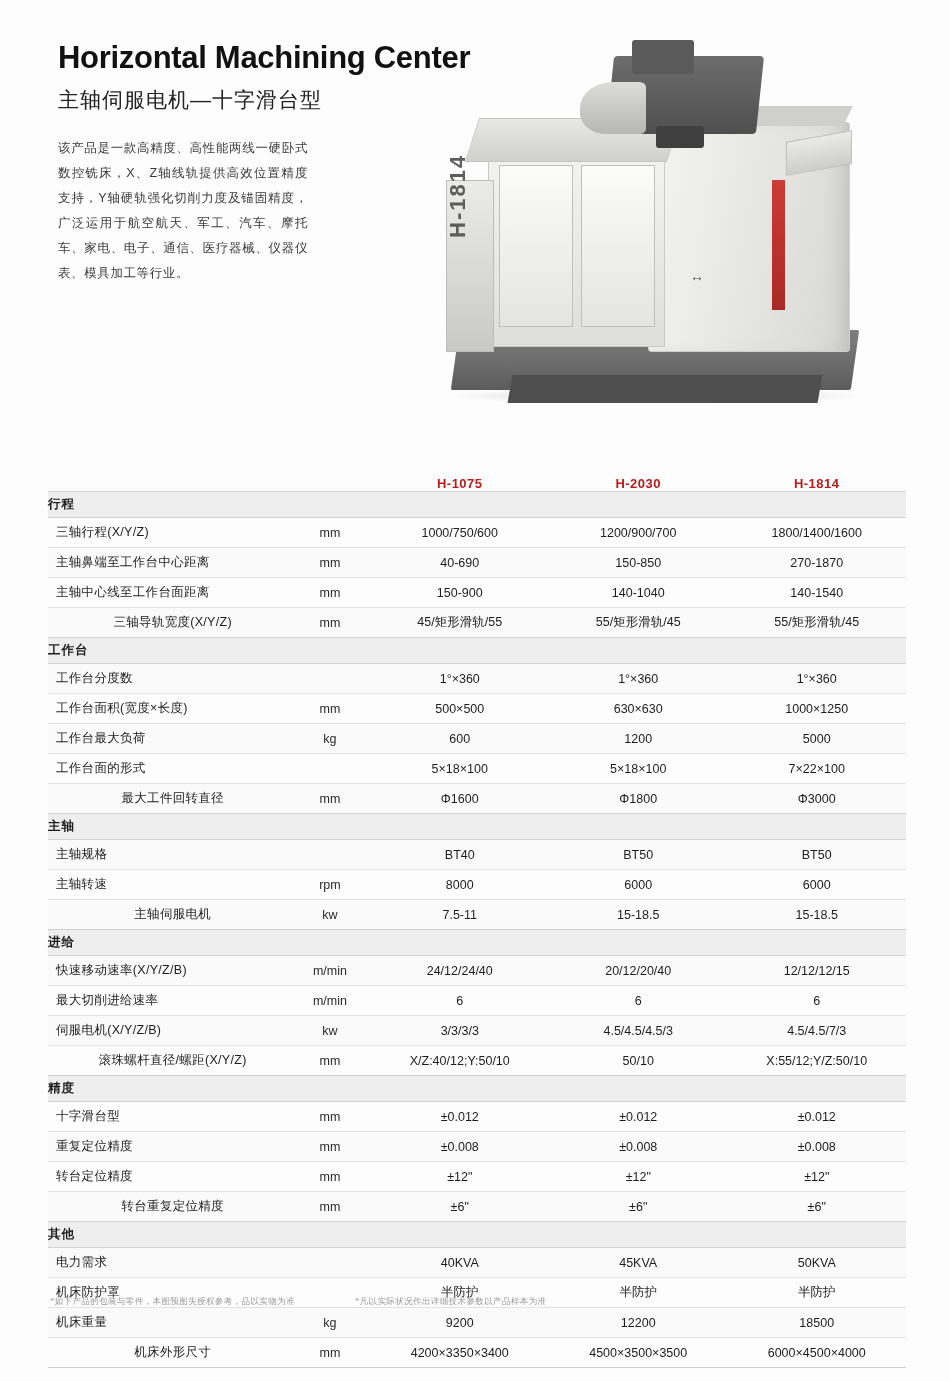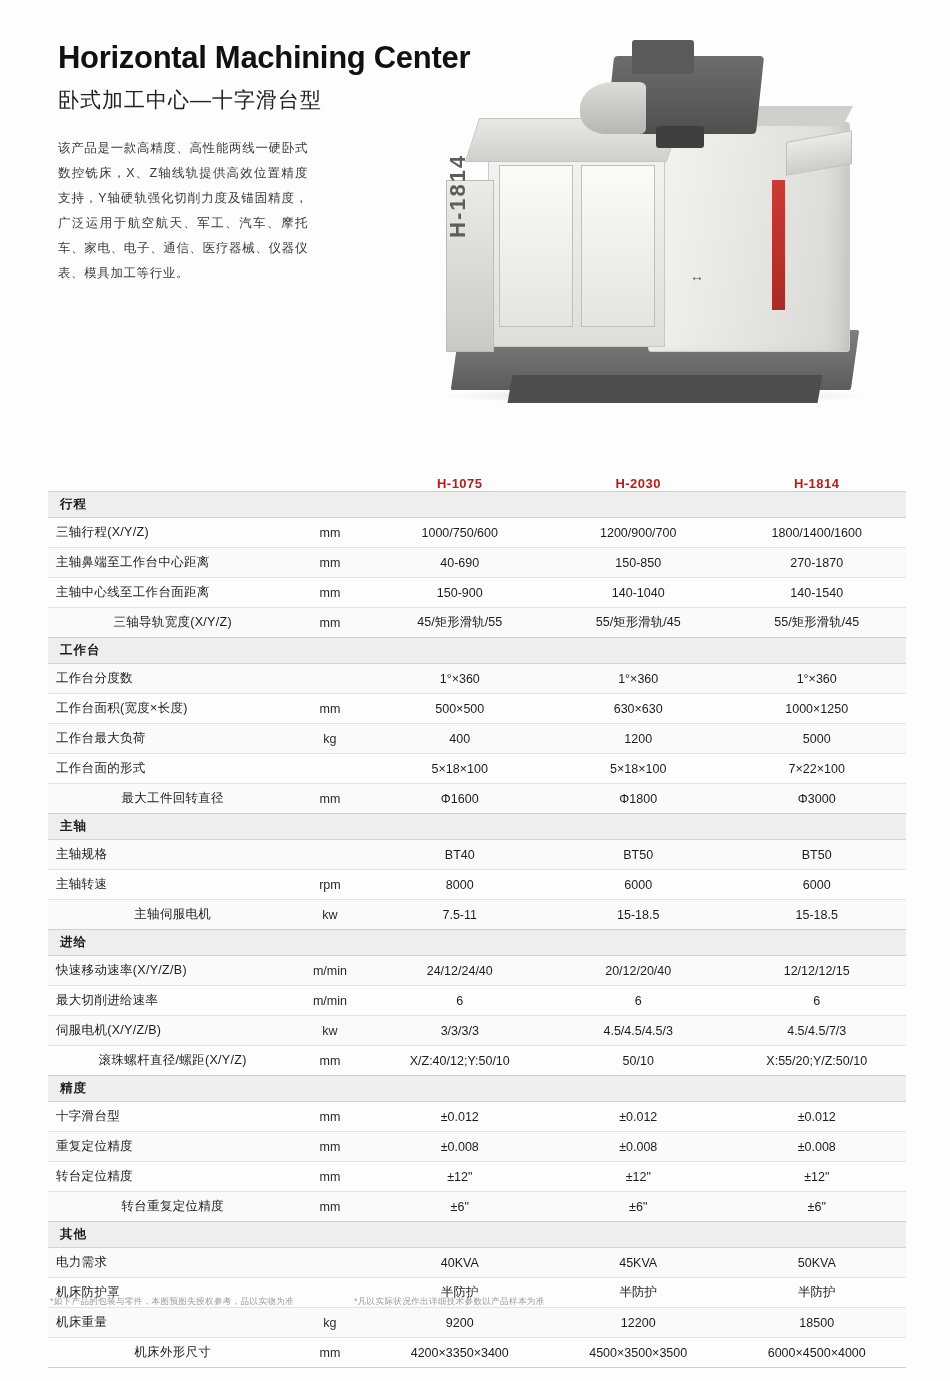--- a/index.html
+++ b/index.html
@@ -215,21 +215,21 @@
     text-align: center;
     padding-bottom: 9px;
     letter-spacing: 0.5px;
     color: #b91c1c;
   }
   .colhead td.c1, .colhead td.c2 { border: 0; }
   tr.section td {
     background: #eeeeee;
     font-weight: bold;
     font-size: 12.5px;
-    padding: 4px 12px;
+    padding: 4px 0;
     letter-spacing: 1px;
     border-top: 1px solid #d2d2d2;
     border-bottom: 1px solid #d2d2d2;
   }
   tr.row td {
     padding: 6px 0;
     border-bottom: 1px solid #e2e2e2;
   }
   td.c1 { width: 230px; padding-left: 8px !important; letter-spacing: 0.3px; }
   td.c2 { width: 80px; text-align: center; color: #2b2b2b; }
@@ -240,31 +240,32 @@
   .footnotes {
     position: absolute;
     left: 50px;
     top: 1296px;
     width: 860px;
     display: flex;
     gap: 60px;
     font-size: 8.5px;
     color: #9a9a9a;
     letter-spacing: 0.4px;
+    font-family: Liberation Serif, serif;
   }
   .footnotes span { white-space: nowrap; }
 </style>
 </head>
 <body>
 
 <div class="page">
 
   <div class="header">
     <div class="title-en">Horizontal Machining Center</div>
-    <div class="title-cn">卧式加工中心—十字滑台型</div>
+    <div class="title-cn">主轴伺服电机—十字滑台型</div>
     <div class="desc">该产品是一款高精度、高性能两线一硬卧式数控铣床，X、Z轴线轨提供高效位置精度支持，Y轴硬轨强化切削力度及锚固精度，广泛运用于航空航天、军工、汽车、摩托车、家电、电子、通信、医疗器械、仪器仪表、模具加工等行业。</div>
   </div>
 
   <div class="machine-wrap">
     <div class="mc-shadow"></div>
     <div class="mc-base"></div>
     <div class="mc-base2"></div>
     <div class="mc-body"></div>
     <div class="mc-body-top"></div>
     <div class="mc-red"></div>
@@ -339,21 +340,21 @@
         <tr class="row">
           <td class="c1">工作台面积(宽度×长度)</td>
           <td class="c2">mm</td>
           <td class="c3">500×500</td>
           <td class="c4">630×630</td>
           <td class="c5">1000×1250</td>
         </tr>
         <tr class="row">
           <td class="c1">工作台最大负荷</td>
           <td class="c2">kg</td>
-          <td class="c3">400</td>
+          <td class="c3">600</td>
           <td class="c4">1200</td>
           <td class="c5">5000</td>
         </tr>
         <tr class="row">
           <td class="c1">工作台面的形式</td>
           <td class="c2"></td>
           <td class="c3">5×18×100</td>
           <td class="c4">5×18×100</td>
           <td class="c5">7×22×100</td>
         </tr>
@@ -412,21 +413,21 @@
           <td class="c2">kw</td>
           <td class="c3">3/3/3/3</td>
           <td class="c4">4.5/4.5/4.5/3</td>
           <td class="c5">4.5/4.5/7/3</td>
         </tr>
         <tr class="row last">
           <td class="c1">滚珠螺杆直径/螺距(X/Y/Z)</td>
           <td class="c2">mm</td>
           <td class="c3">X/Z:40/12;Y:50/10</td>
           <td class="c4">50/10</td>
-          <td class="c5">X:55/20;Y/Z:50/10</td>
+          <td class="c5">X:55/12;Y/Z:50/10</td>
         </tr>
 
         <tr class="section">
             <td colspan="5">精度</td>
           </tr>
         <tr class="row">
           <td class="c1">十字滑台型</td>
           <td class="c2">mm</td>
           <td class="c3">±0.012</td>
           <td class="c4">±0.012</td>

